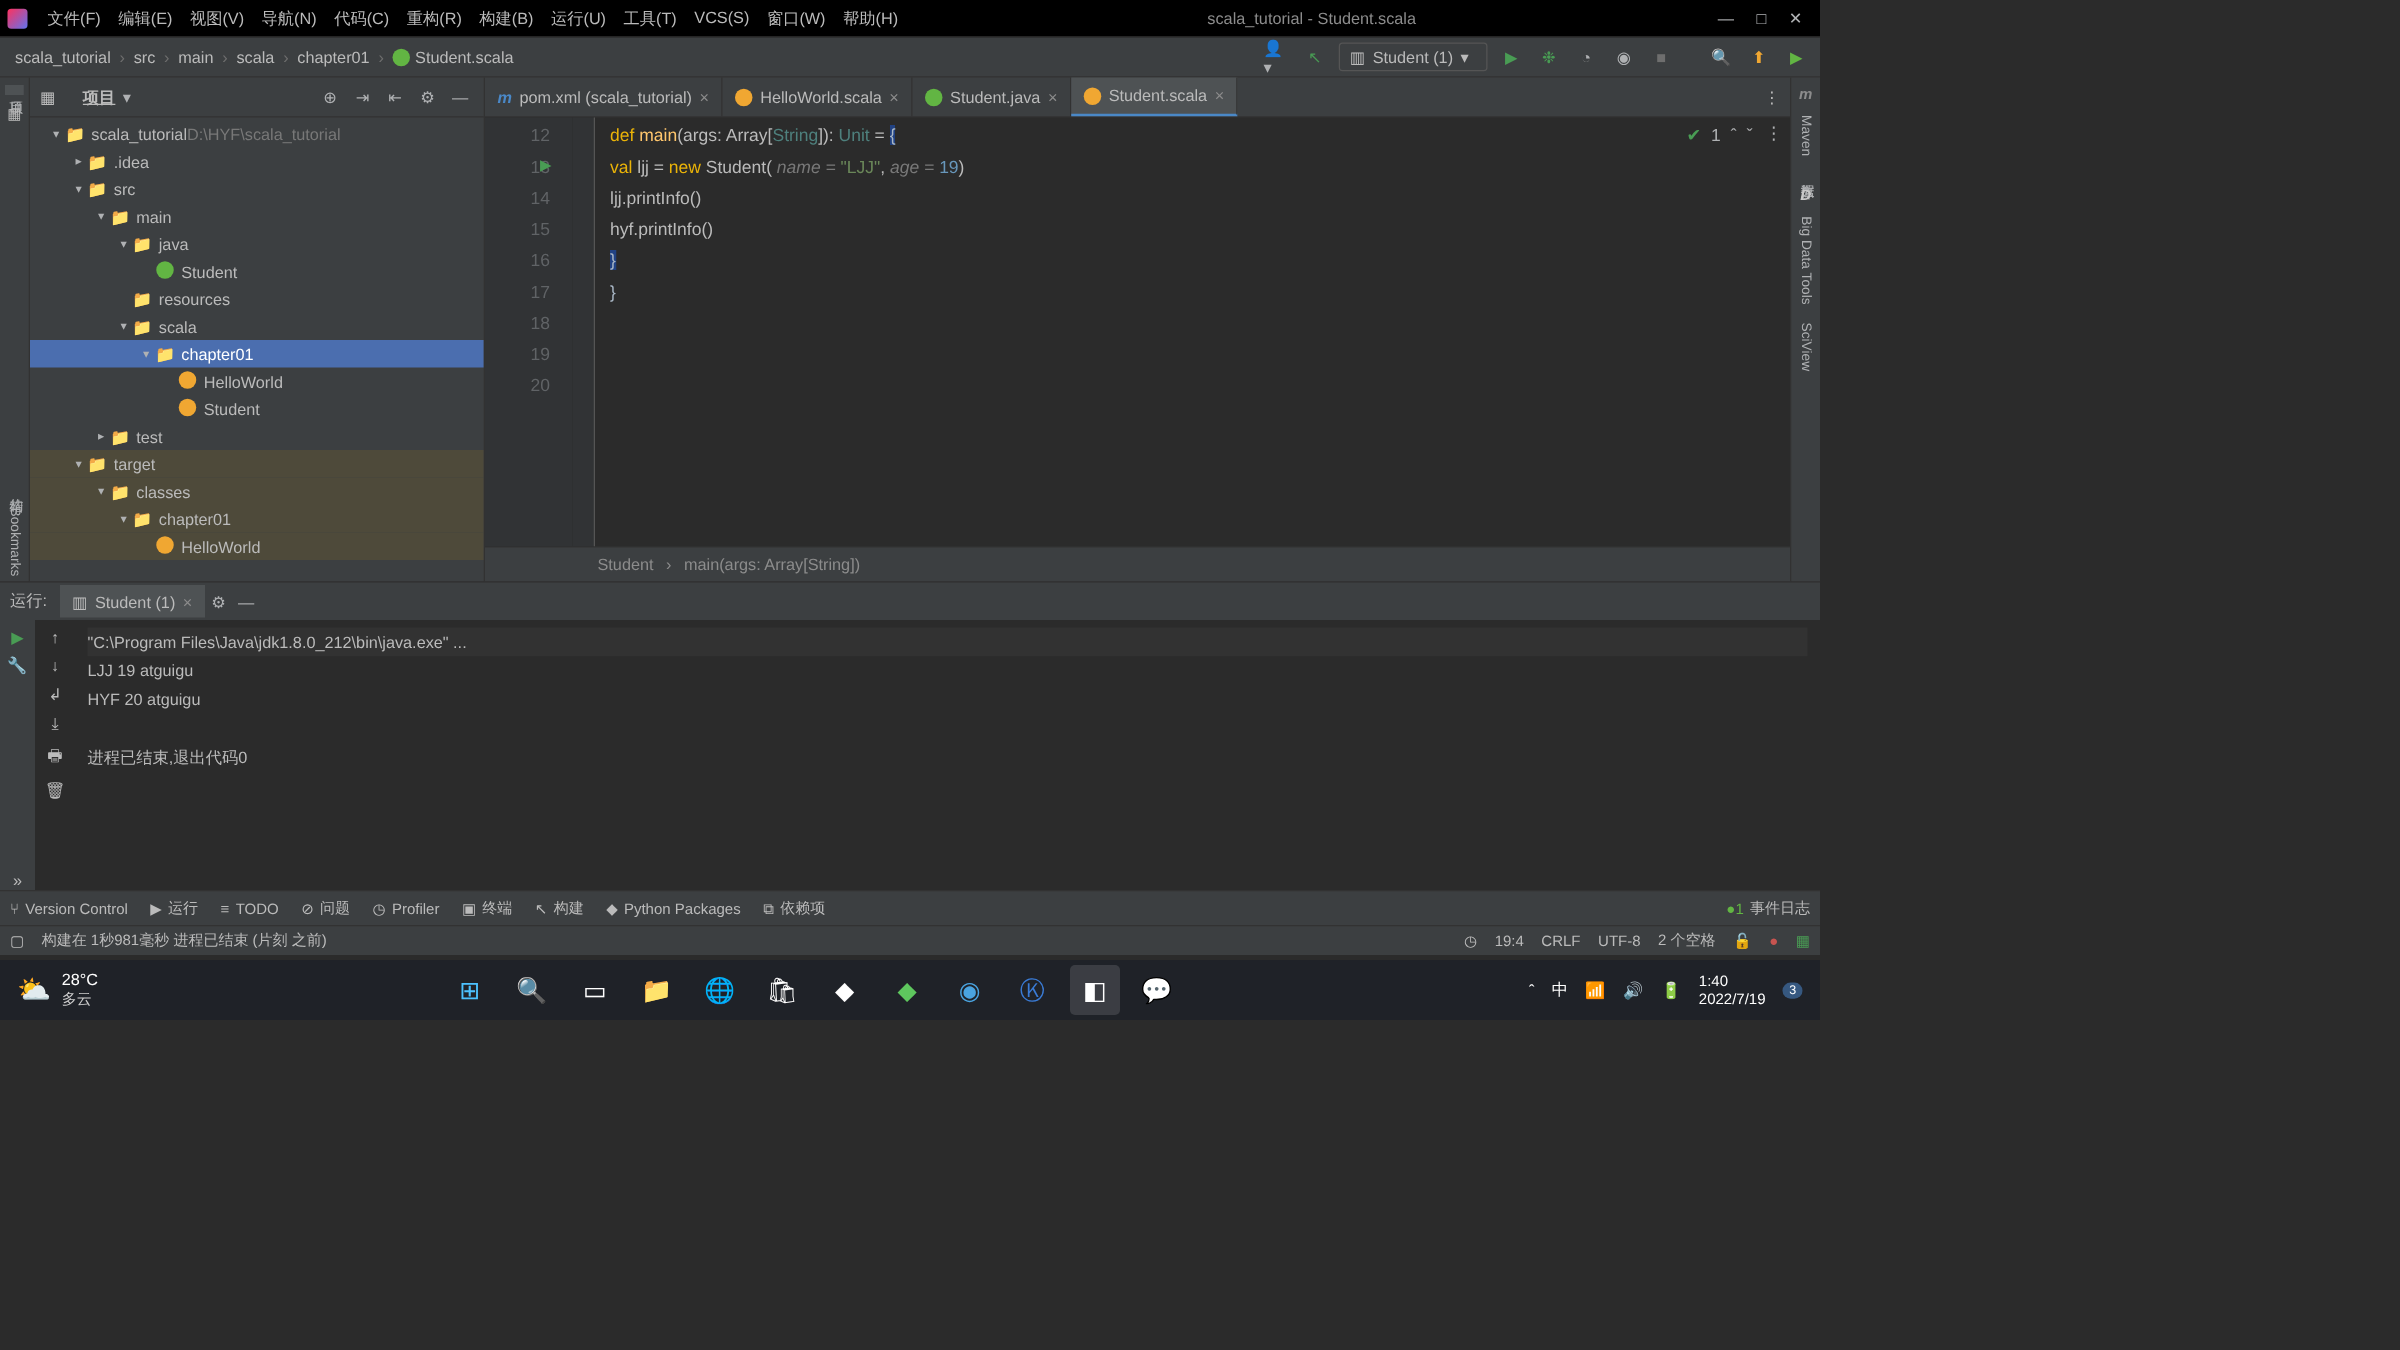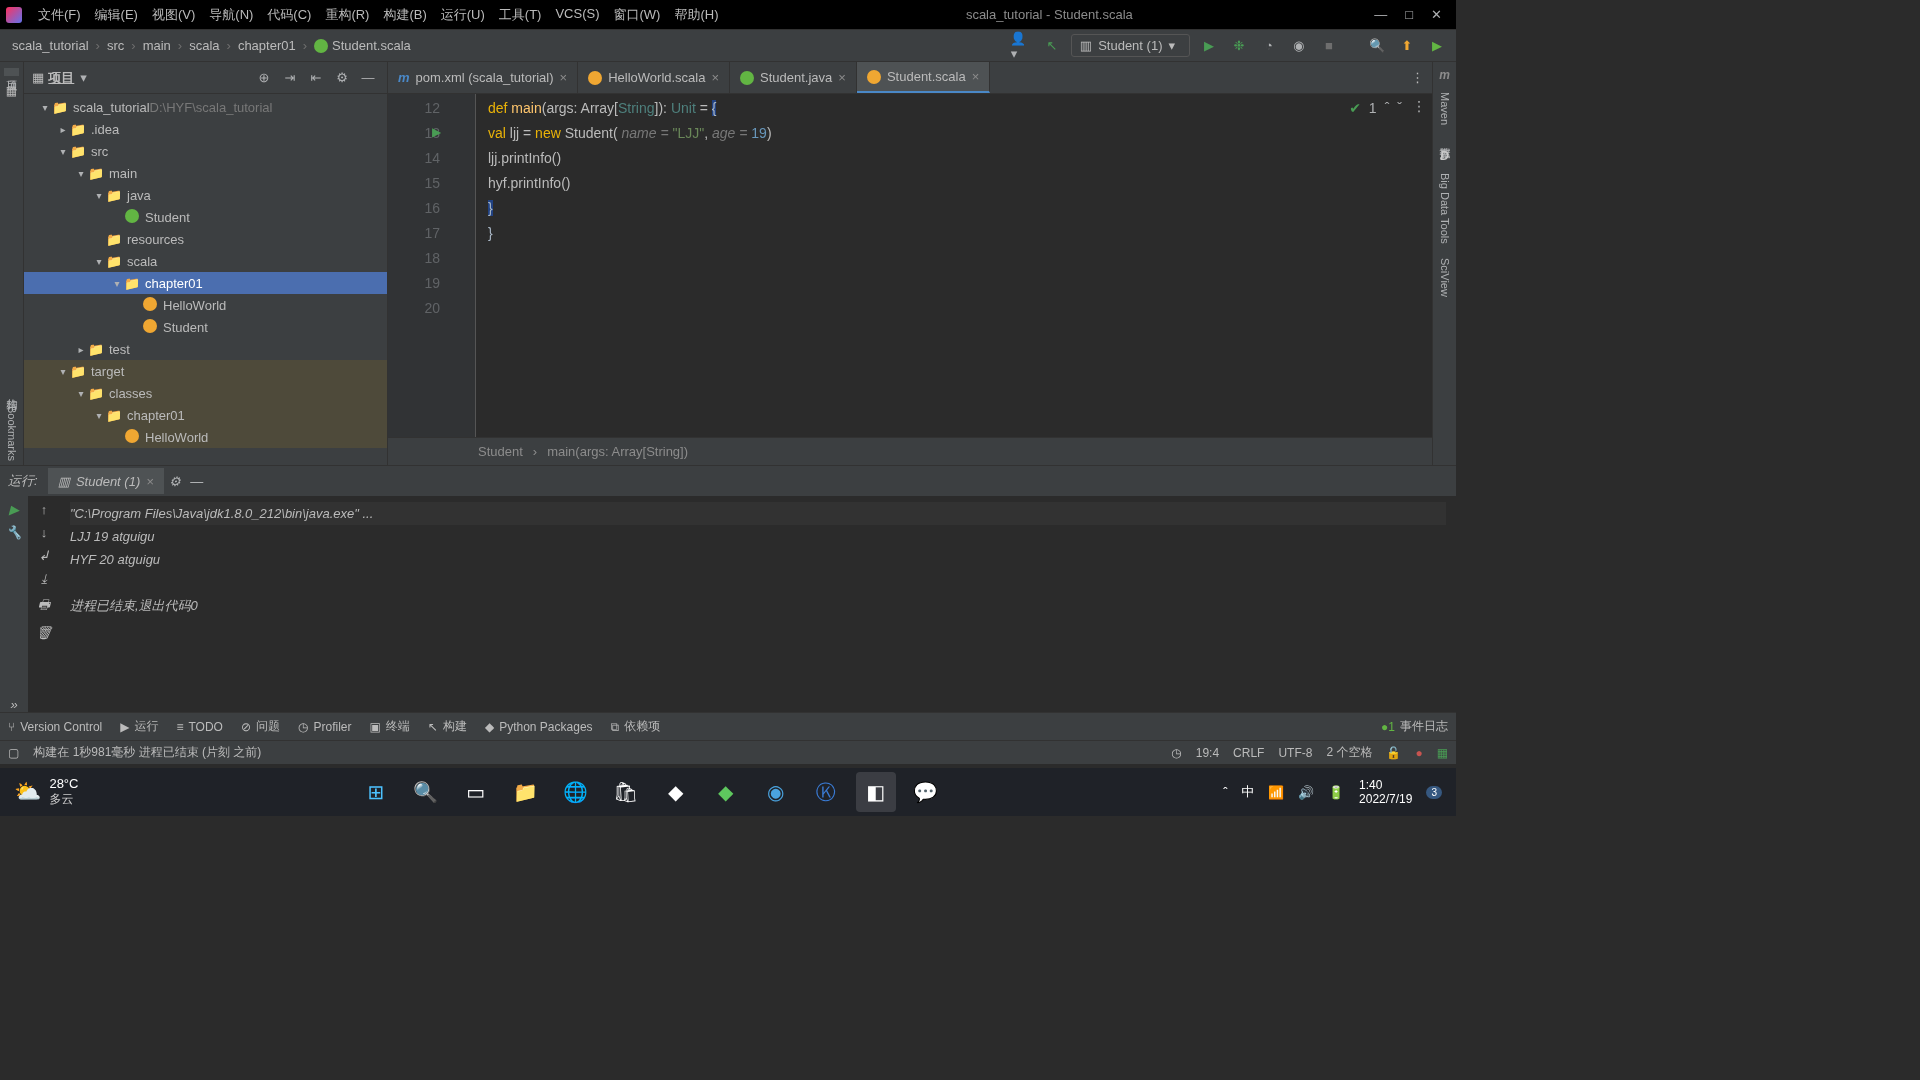--- a/index.html
+++ b/index.html
@@ -20,21 +20,21 @@
 .navbar .tools { display:flex; align-items:center; gap:8px; }
 .runcfg { background:#3c3f41; border:1px solid #555; border-radius:3px; padding:3px 14px 3px 8px; display:flex; align-items:center; gap:6px; }
 .icon-btn { width:22px; height:22px; display:flex; align-items:center; justify-content:center; cursor:pointer; color:#afb1b3; }
 .play { color:#499c54; }
 .bug { color:#499c54; }
 .main { display:flex; height:calc(100% - 62px - 48px - 275px - 28px); }
 .leftstrip { width:24px; background:#3c3f41; border-right:1px solid #323232; display:flex; flex-direction:column; align-items:center; padding-top:6px; gap:8px; }
 .leftstrip .vlabel { writing-mode:vertical-rl; font-size:11px; color:#afb1b3; padding:4px 0; cursor:pointer; }
 .sidebar { width:364px; background:#3c3f41; border-right:1px solid #323232; display:flex; flex-direction:column; }
 .sidebar-header { height:32px; display:flex; align-items:center; padding:0 8px; border-bottom:1px solid #323232; }
-.sidebar-header .label { font-weight:bold; margin-left:4px;text-decoration:underline; }
+.sidebar-header .label { font-weight:bold; margin-left:22px;text-decoration:underline; }
 .sidebar-header .spacer { flex:1; }
 .sidebar-header .ctl { display:flex; gap:4px; }
 .tree { flex:1; overflow-y:auto; padding:2px 0; }
 .tree-row { display:flex; align-items:center; height:22px; cursor:pointer; white-space:nowrap; }
 .tree-row.selected { background:#4b6eaf; color:#fff; }
 .tree-row.target-row { background:#4e4a3a; }
 .tree-row .indent { display:inline-block; }
 .tree-row .chev { width:14px; color:#afb1b3; text-align:center; font-size:10px; }
 .tree-row .ticon { width:16px; margin-right:5px; text-align:center; }
 .folder { color:#87939a; }
@@ -60,21 +60,21 @@
 .code .num { color:#6897bb; }
 .code .hint { color:#787878; font-style:italic; }
 .code .br { color:#a9b7c6; }
 .code .curly-hl { background:#214283; }
 .code-status { position:absolute; top:6px; right:30px; display:flex; gap:8px; color:#afb1b3; align-items:center; }
 .code-status .chk { color:#499c54; }
 .breadcrumb-bar { height:28px; background:#3c3f41; display:flex; align-items:center; padding-left:90px; gap:10px; color:#8c8c8c; border-top:1px solid #323232; }
 .rightstrip { width:24px; background:#3c3f41; border-left:1px solid #323232; display:flex; flex-direction:column; align-items:center; padding-top:6px; gap:6px; }
 .rightstrip .vlabel { writing-mode:vertical-rl; font-size:11px; color:#afb1b3; cursor:pointer; padding:4px 0; }
 .rightstrip .rsicon { font-size:12px; font-weight:bold; font-style:italic; color:#8c8c8c; }
-.run-panel { height:247px; background:#2b2b2b; border-top:1px solid #323232; display:flex; flex-direction:column;font-style:italic; }
+.run-panel { height:247px; background:#2b2b2b; border-top:1px solid #323232; display:flex; flex-direction:column; }
 .run-header { height:30px; background:#3c3f41; display:flex; align-items:center; padding:0 8px; }
 .run-header .tab { background:#4e5254; border:none; height:26px; padding:0 10px; }
 .run-body { flex:1; display:flex; }
 .run-tools { width:28px; display:flex; flex-direction:column; align-items:center; padding-top:6px; gap:8px; background:#3c3f41; }
 .run-tools2 { width:32px; display:flex; flex-direction:column; align-items:center; padding-top:6px; gap:8px; }
 .console { flex:1; padding:6px 10px; font-family:Consolas,monospace; line-height:23px; white-space:pre; color:#bbb; }
 .console .cmd { background:#323232; }
 .toolwindows { height:28px; background:#3c3f41; border-top:1px solid #323232; display:flex; align-items:center; padding:0 8px; gap:18px; font-size:12px; }
 .toolwindows .tw-item { display:flex; align-items:center; gap:5px; cursor:pointer; }
 .toolwindows .spacer { flex:1; }

